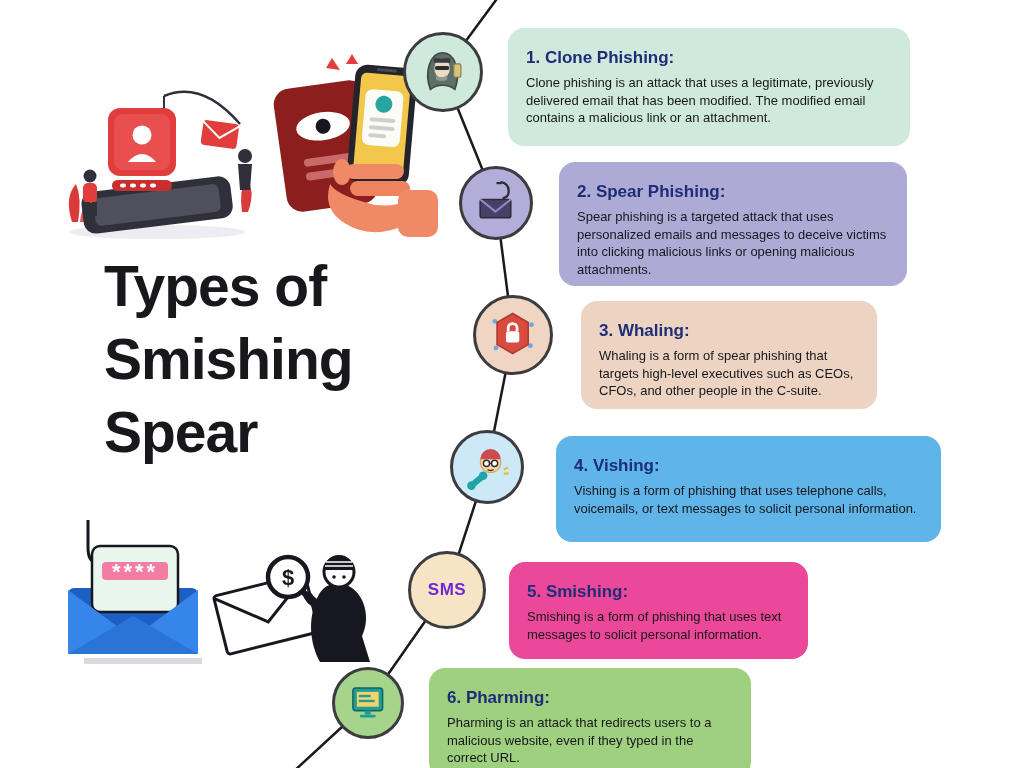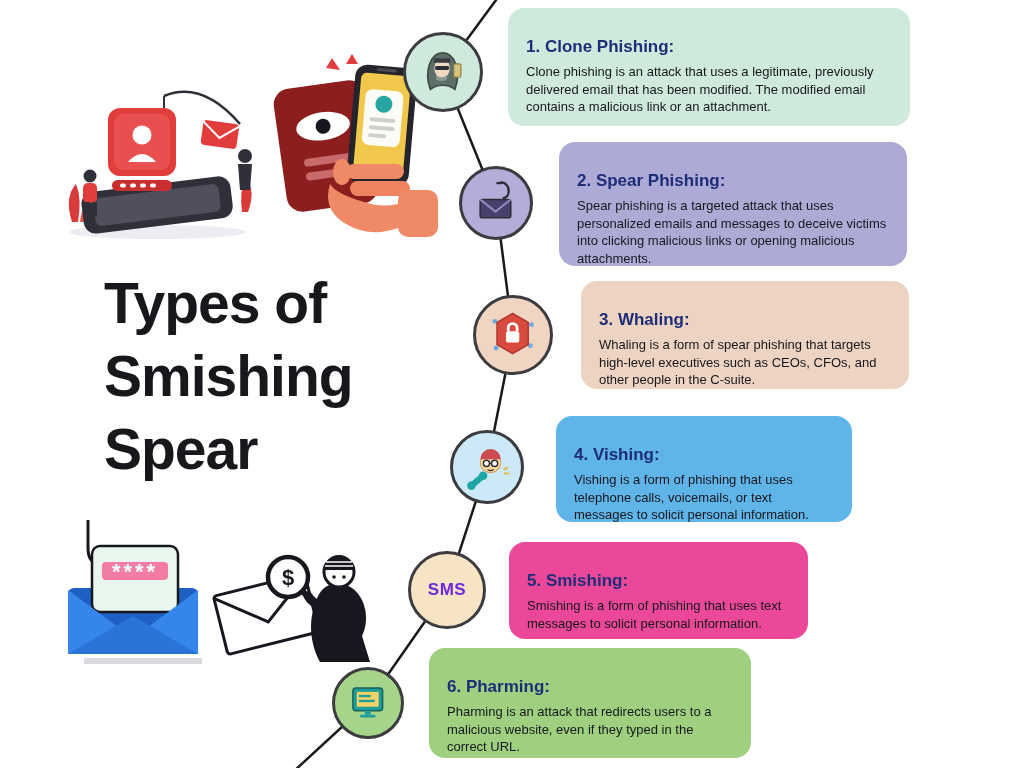--- a/index.html
+++ b/index.html
@@ -7,33 +7,33 @@
   .canvas {
     position:relative; width:1024px; height:768px; margin:0 auto;
     background:#ffffff; overflow:hidden;
     font-family:"Liberation Sans", sans-serif;
   }
   .timeline { position:absolute; left:0; top:0; z-index:1; }
 
   .page-title {
     position:absolute; left:104px; top:250px; z-index:3;
     font-size:57px; font-weight:800; line-height:1.28;
-    color:#17181c; letter-spacing:-1px;margin-top:17px;
+    color:#17181c; letter-spacing:-1px;
   }
 
   .card {
-    position:absolute; z-index:3; border-radius:16px; padding:29px 18px 12px 18px;
+    position:absolute; z-index:3; border-radius:16px; padding:20px 18px 12px 18px;margin-top:20px;
   }
   .card-heading { font-size:17px; font-weight:700; color:#1d2d78; margin-bottom:6px; }
   .card-body { font-size:13px; line-height:1.36; color:#17171c; }
 
   .card-1 { left:508px; top:8px;   width:402px; height:118px; }
   .card-2 { left:559px; top:142px; width:348px; height:124px; }
-  .card-3 { left:581px; top:281px; width:328px; height:108px; }
-  .card-4 { left:556px; top:416px; width:296px; height:106px; }
+  .card-3 { left:581px; top:281px; width:296px; height:108px; }
+  .card-4 { left:556px; top:416px; width:385px; height:106px; }
   .card-5 { left:509px; top:542px; width:299px; height:97px;  }
   .card-6 { left:429px; top:648px; width:322px; height:110px; }
 
   .node {
     position:absolute; z-index:4; border-radius:50%;
     border:3px solid #3c3c40; display:flex; align-items:center; justify-content:center;
   }
   .node svg { width:72%; height:72%; display:block; }
   .node-1 { left:403px; top:32px;  width:80px; height:80px; }
   .node-2 { left:459px; top:166px; width:74px; height:74px; }

